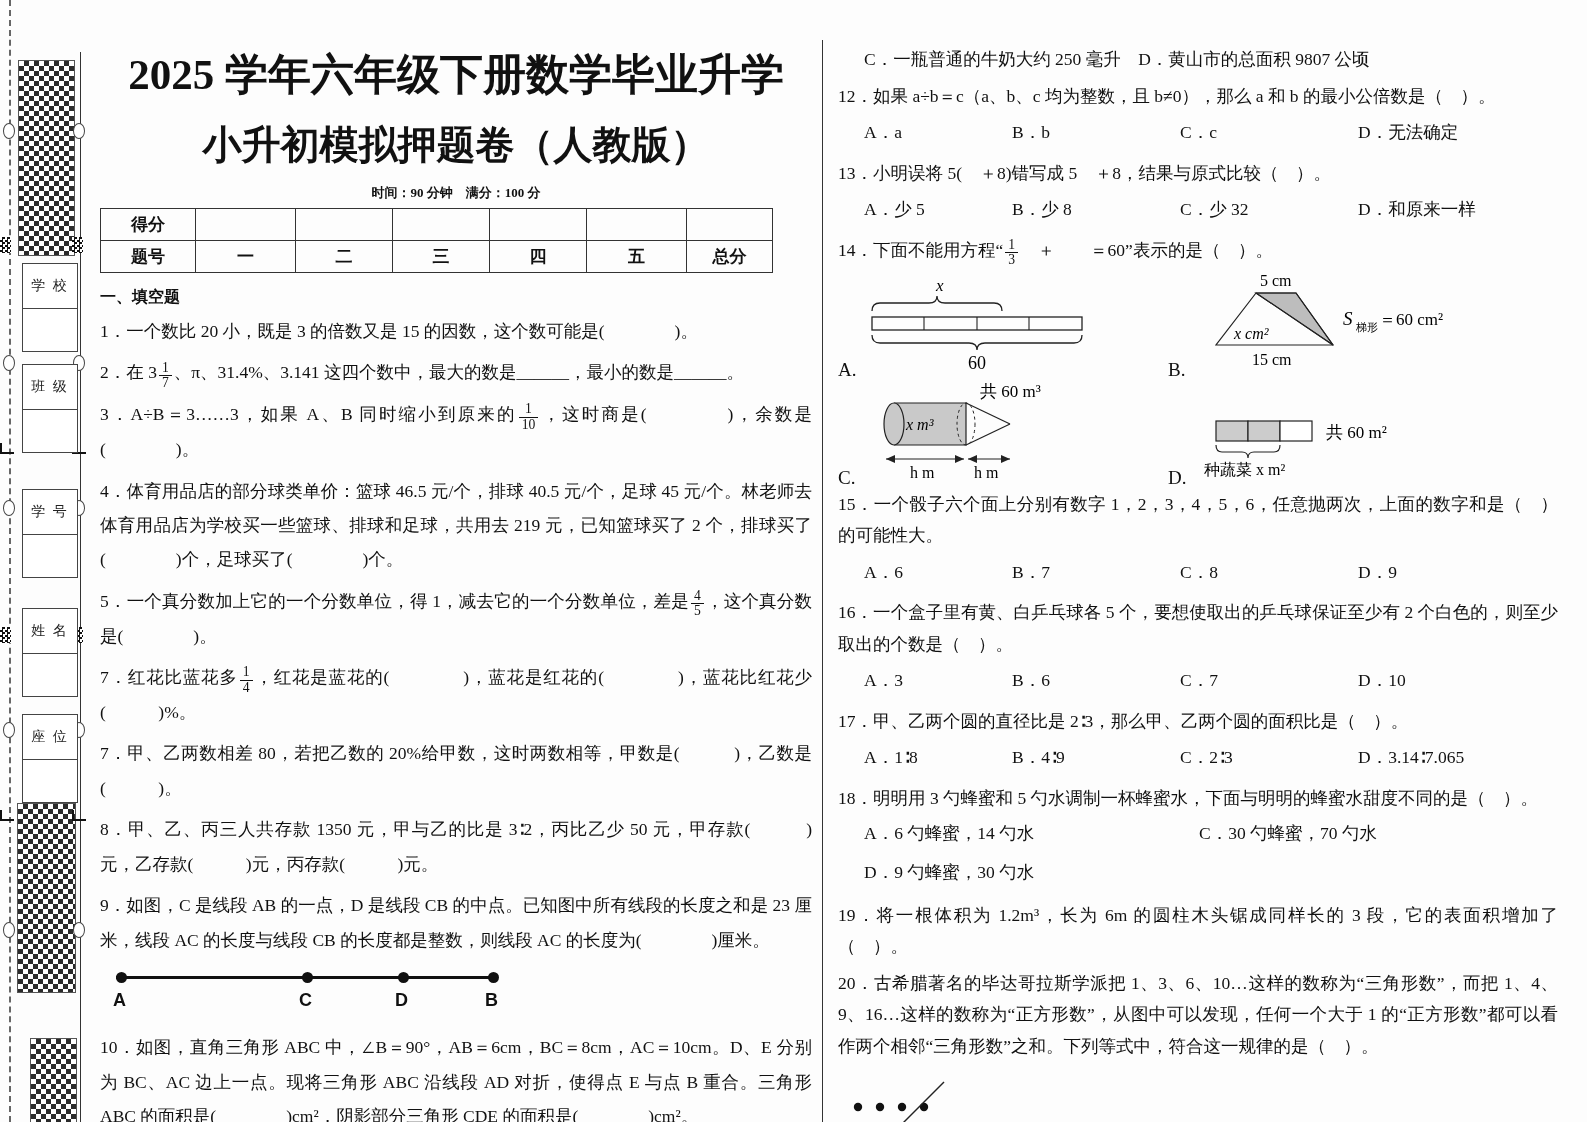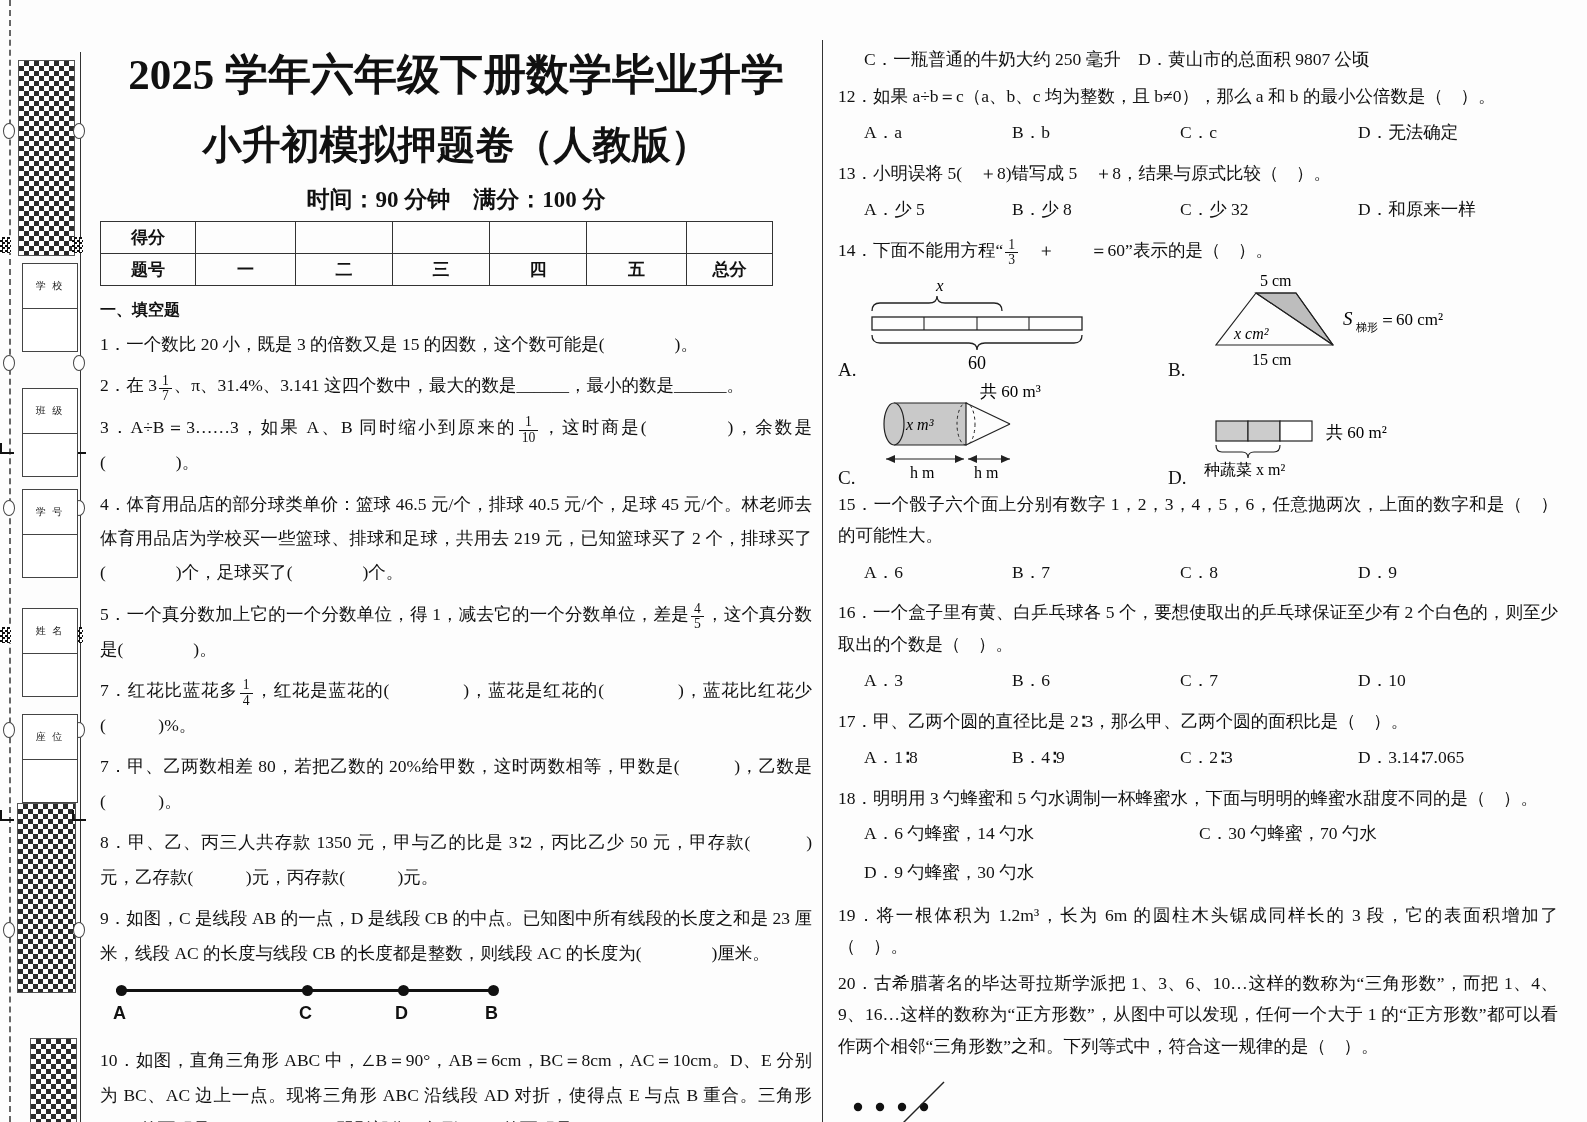--- a/index.html
+++ b/index.html
@@ -11,30 +11,30 @@
   .checker{position:absolute;background-image:repeating-conic-gradient(#2b2b2b 0% 25%,#ffffff 0% 50%);
            background-size:10px 10px;border:1px solid #555;}
   .ck1{left:18px;top:60px;width:55px;height:194px;}
   .ck2{left:17px;top:803px;width:57px;height:188px;}
   .ck3{left:30px;top:1038px;width:45px;height:84px;}
   .oring{position:absolute;width:10px;height:14px;border:1.5px solid #444;border-radius:50%;background:#fff;}
   .bmark{position:absolute;width:11px;height:16px;background-image:repeating-conic-gradient(#111 0% 25%,#fff 0% 50%);background-size:5px 5px;}
   .amark{position:absolute;width:12px;height:9px;border-bottom:2px solid #111;border-left:2px solid #111;}
   .sbox{position:absolute;left:22px;width:54px;border:1.5px solid #444;background:#fff;}
   .sbox .lab{height:44px;border-bottom:1.5px solid #444;display:flex;align-items:center;justify-content:center;
-             font-size:10px;color:#222;letter-spacing:2px;}
+             font-size:14px;color:#222;letter-spacing:2px;}
   .sbox .empty{height:42px;}
   
   .divider{position:absolute;left:822px;top:40px;height:1082px;width:0;border-left:1.5px solid #333;}
   .col-left{position:absolute;left:100px;top:40px;width:712px;}
   .col-right{position:absolute;left:838px;top:44px;width:720px;}
   
   .t1{font-size:43px;font-weight:bold;text-align:center;white-space:nowrap;margin:6px 0 0;}
   .t2{font-size:39px;font-weight:bold;text-align:center;white-space:nowrap;margin:14px 0 0;}
-  .meta{font-size:23px;font-weight:bold;text-align:center;margin:12px 0 6px;}
+  .meta{font-size:13px;font-weight:bold;text-align:center;margin:12px 0 6px;}
   table.score{border-collapse:collapse;width:672px;table-layout:fixed;margin:0 0 14px;}
   table.score td{border:1.5px solid #333;height:29px;text-align:center;font-size:17px;font-weight:bold;}
   
   .sec{font-size:16px;font-weight:bold;margin:8px 0 6px;}
   .q{font-size:17.5px;line-height:1.97;text-align:justify;margin:0 0 7px;}
   .col-right .q{line-height:1.8;margin-bottom:5px;}
   .opts{display:grid;grid-template-columns:148px 168px 178px 1fr;padding-left:26px;
         font-size:17.5px;line-height:1.75;margin:0 0 10px;}
   .opts2{display:grid;grid-template-columns:335px 1fr;padding-left:26px;row-gap:9px;
          font-size:17.5px;line-height:1.7;margin:0 0 12px;}
@@ -80,21 +80,21 @@
 <span class="bmark" style="left:72px;top:627px"></span>
 <span class="amark" style="left:0;top:443px"></span>
 <span class="amark" style="left:72px;top:443px"></span>
 <span class="amark" style="left:0;top:810px"></span>
 <span class="amark" style="left:72px;top:810px"></span>
 
 <div class="sbox" style="top:263px">
   <div class="lab">学 校</div>
   <div class="empty"></div>
 </div>
-<div class="sbox" style="top:388px">
+<div class="sbox" style="top:364px">
   <div class="lab">班 级</div>
   <div class="empty"></div>
 </div>
 <div class="sbox" style="top:489px">
   <div class="lab">学 号</div>
   <div class="empty"></div>
 </div>
 <div class="sbox" style="top:608px">
   <div class="lab">姓 名</div>
   <div class="empty"></div>

